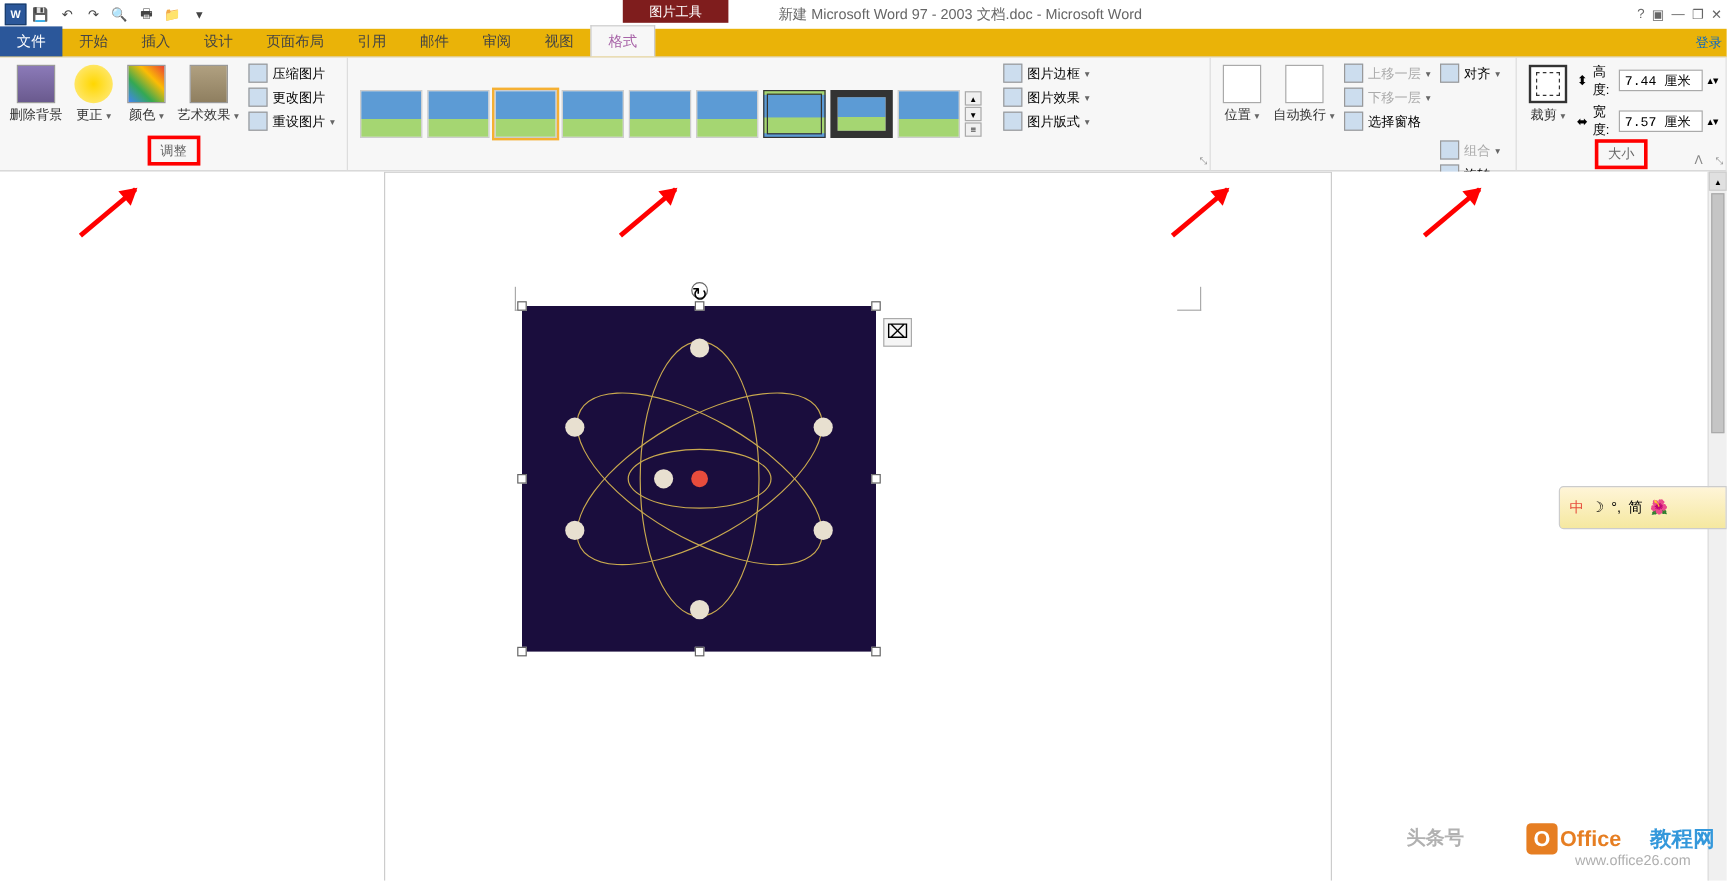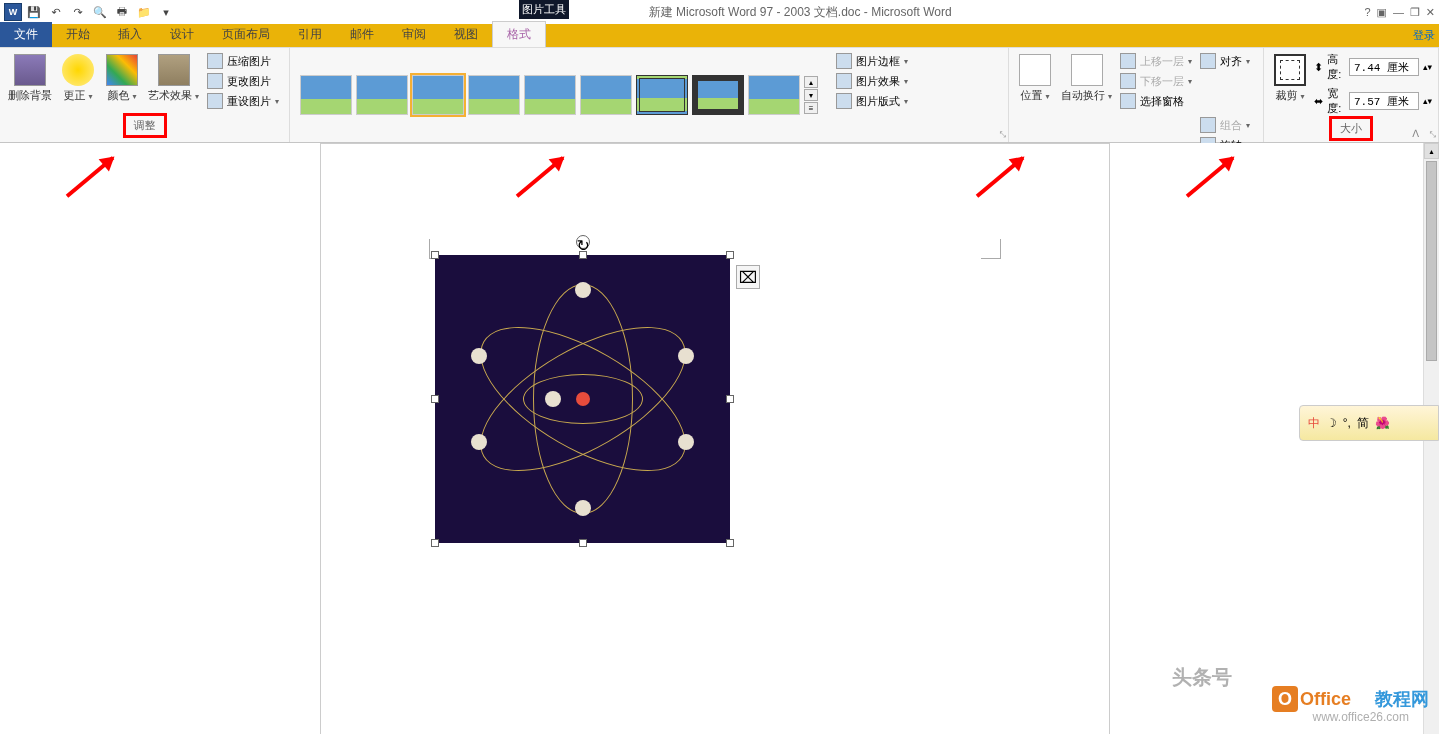--- a/index.html
+++ b/index.html
@@ -4,21 +4,21 @@
   <style>
     * { box-sizing: border-box; margin: 0; padding: 0; font-family: "Microsoft YaHei", Arial, sans-serif; }
     body { background: #fff; width: 1439px; height: 734px; overflow: hidden; position: relative; }
     
     
     .title-bar { height: 24px; background: #fff; display: flex; align-items: center; padding: 0 4px; font-size: 11px; }
     .title-bar .qat { display: flex; align-items: center; gap: 2px; }
     .qat-btn { width: 20px; height: 20px; display: flex; align-items: center; justify-content: center; cursor: pointer; color: #444; }
     .word-icon { width: 18px; height: 18px; background: #2b579a; color: #fff; font-size: 9px; font-weight: bold; display: flex; align-items: center; justify-content: center; border: 1px solid #1a3d6b; }
     .title-center { flex: 1; text-align: center; display: flex; justify-content: center; align-items: center; gap: 8px; }
-    .picture-tools-tab { background: #0f172a; color: #fff; padding: 2px 3px; font-size: 11px; position: absolute; top: 0; left: 519px; }
+    .picture-tools-tab { background: #7f1d1d; color: #fff; padding: 2px 22px; font-size: 11px; position: absolute; top: 0; left: 519px; }
     .doc-title { color: #666; font-size: 12px; margin-left: 60px; }
     .title-right { display: flex; gap: 6px; align-items: center; color: #666; }
     .login-link { color: #0066cc; font-size: 11px; position: absolute; right: 4px; top: 28px; }
     
     
     .tabs { height: 24px; background: #eab308; display: flex; align-items: flex-end; font-size: 12px; border-bottom: 1px solid #ddd; }
     .tab { padding: 4px 14px; cursor: pointer; color: #444; }
     .tab.file { background: #2b579a; color: #fff; }
     .tab.active { border: 1px solid #ccc; border-bottom: none; background: #f7f7f7; color: #a864a8; font-weight: 500; }
     
@@ -89,21 +89,21 @@
     
     .vscroll { position: absolute; right: 0; top: 143px; bottom: 0; width: 16px; background: #f0f0f0; border-left: 1px solid #ddd; }
     .vscroll-btn { height: 16px; background: #e0e0e0; border: 1px solid #ccc; font-size: 8px; display: flex; align-items: center; justify-content: center; cursor: pointer; }
     .vscroll-thumb { height: 200px; background: #c5c5c5; border: 1px solid #aaa; margin: 2px; cursor: pointer; }
     
     
     .ime-float { position: absolute; right: 0; top: 405px; width: 140px; height: 36px; background: linear-gradient(#fff5d8, #f5e8a0); border: 1px solid #ccc; border-radius: 4px 0 0 4px; display: flex; align-items: center; padding: 0 8px; gap: 6px; font-size: 12px; }
     .ime-icon { color: #e74c3c; }
     
     
-    .watermark1 { position: absolute; left: 1172px; top: 664px; font-size: 20px; color: rgba(100,100,100,0.5); font-weight: bold; }
+    .watermark1 { position: absolute; left: 1172px; top: 688px; font-size: 16px; color: rgba(100,100,100,0.5); font-weight: bold; }
     .watermark2 { position: absolute; right: 10px; top: 686px; font-size: 18px; font-weight: bold; }
     .watermark2 .o-badge { display: inline-block; width: 26px; height: 26px; background: #e67e22; color: #fff; border-radius: 4px; text-align: center; line-height: 26px; margin-right: 2px; }
     .watermark2 .office { color: #e67e22; }
     .watermark2 .jc { color: #3498db; margin-left: 24px; }
     .watermark3 { position: absolute; right: 30px; top: 710px; font-size: 12px; color: rgba(120,120,120,0.6); }
     
     .collapse-ribbon { position: absolute; right: 20px; top: 128px; font-size: 10px; color: #888; cursor: pointer; }
   </style>
 </head>
 <body>

